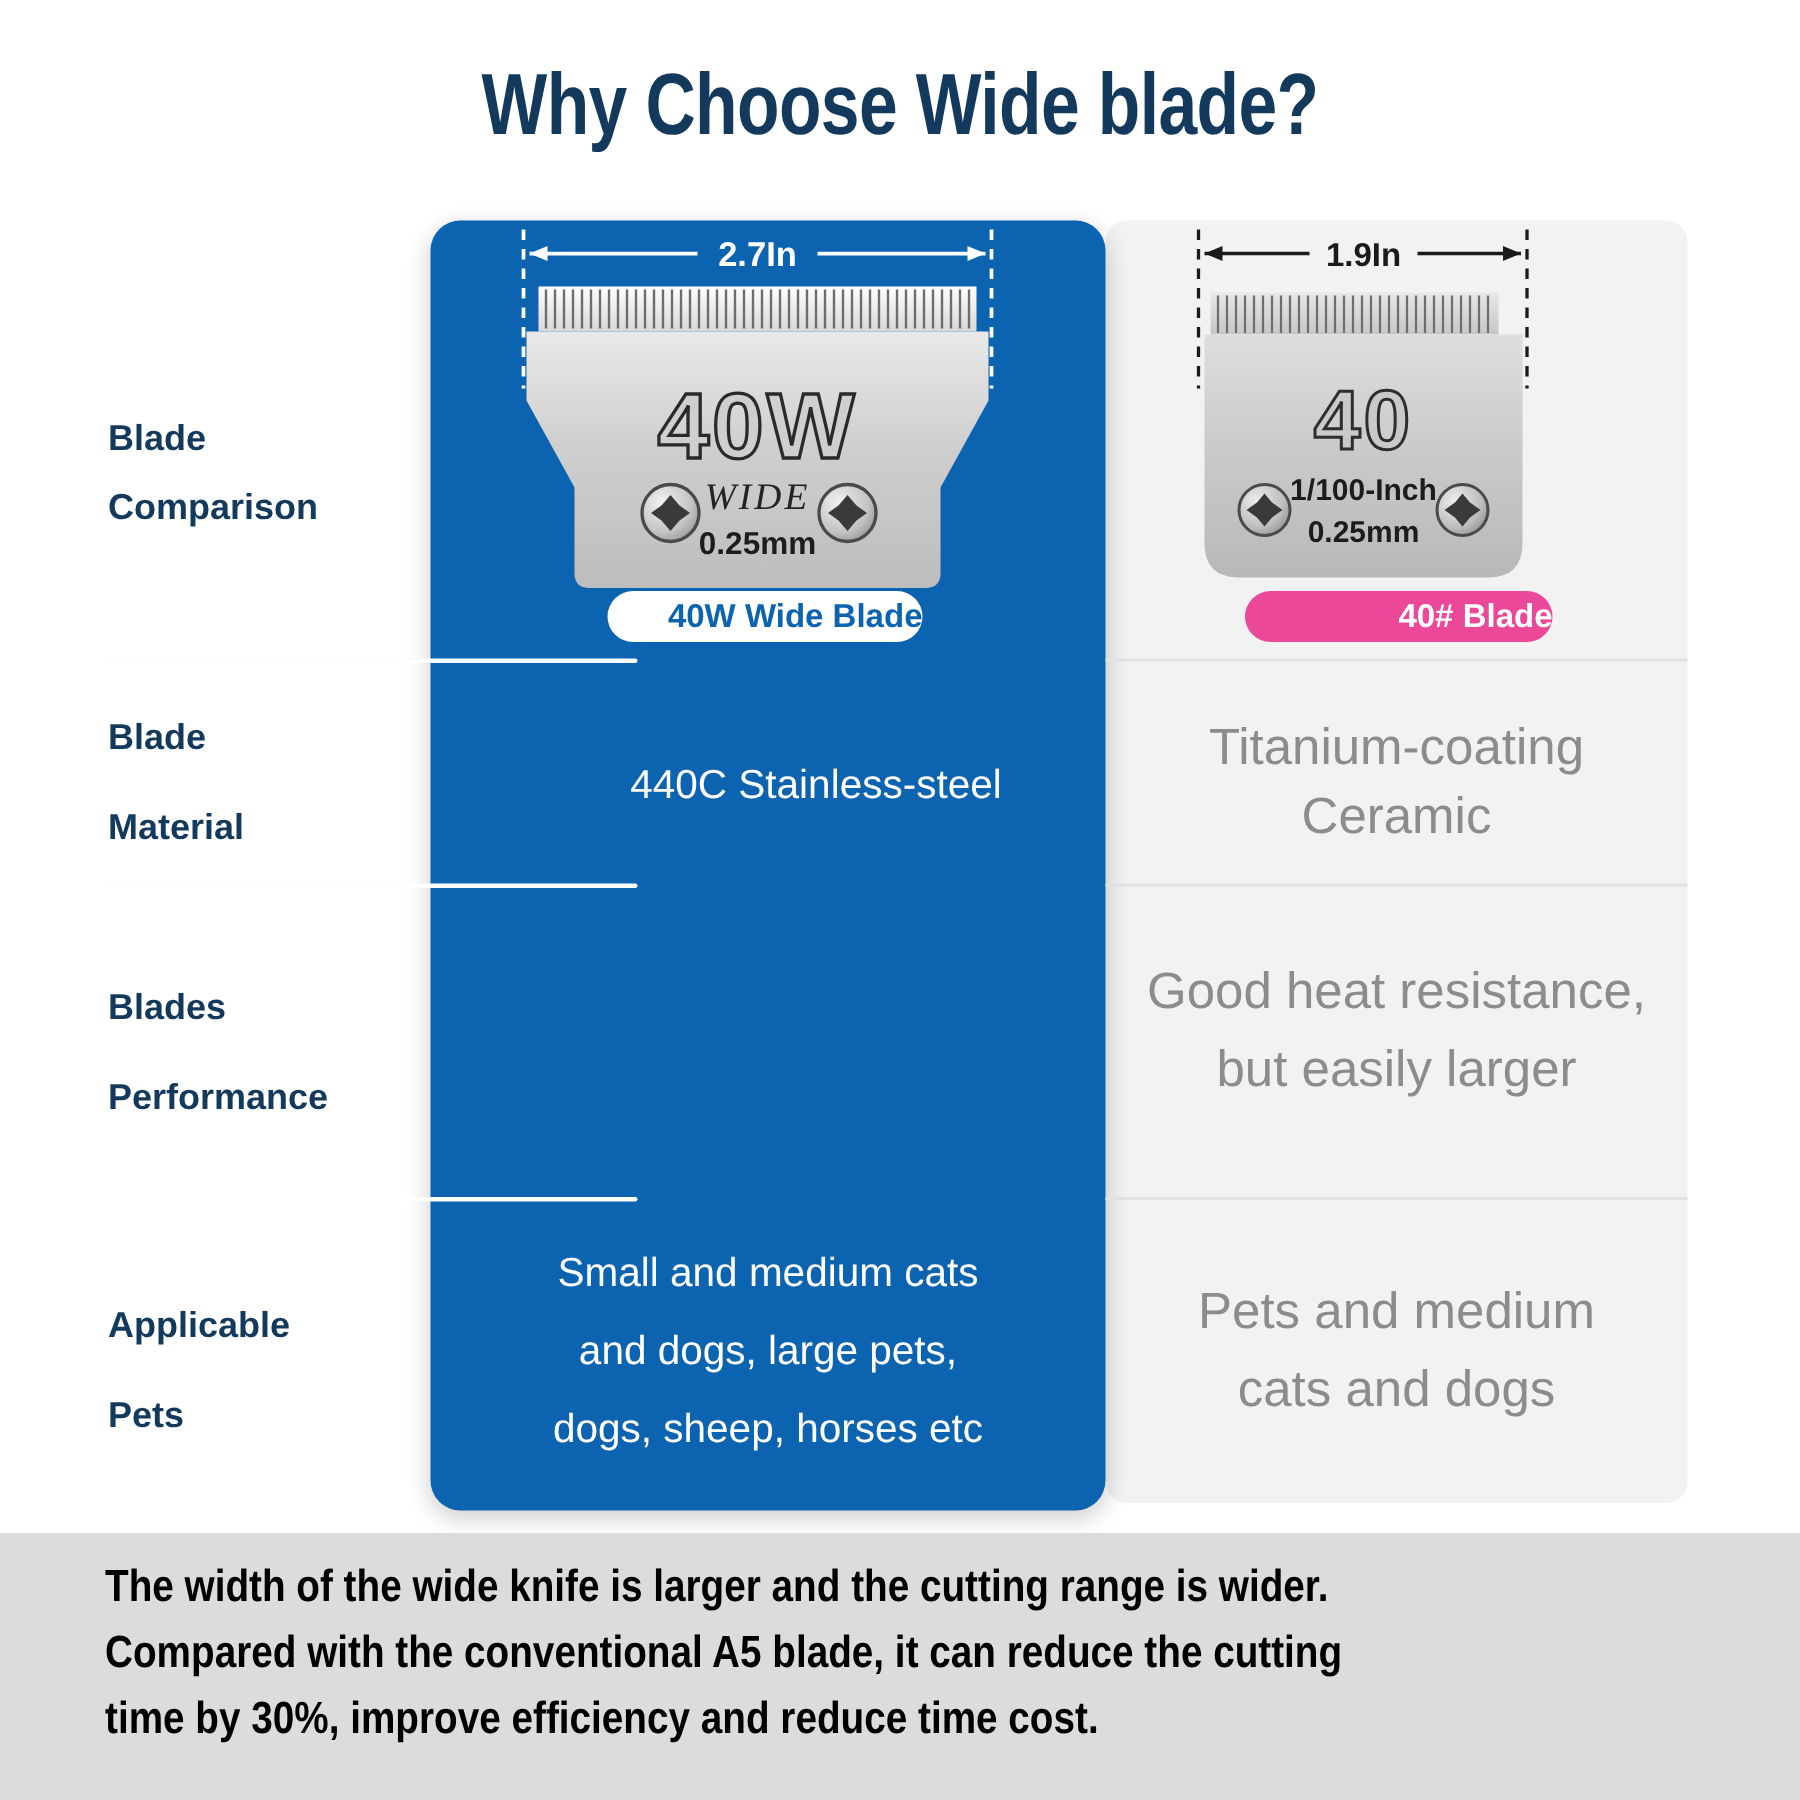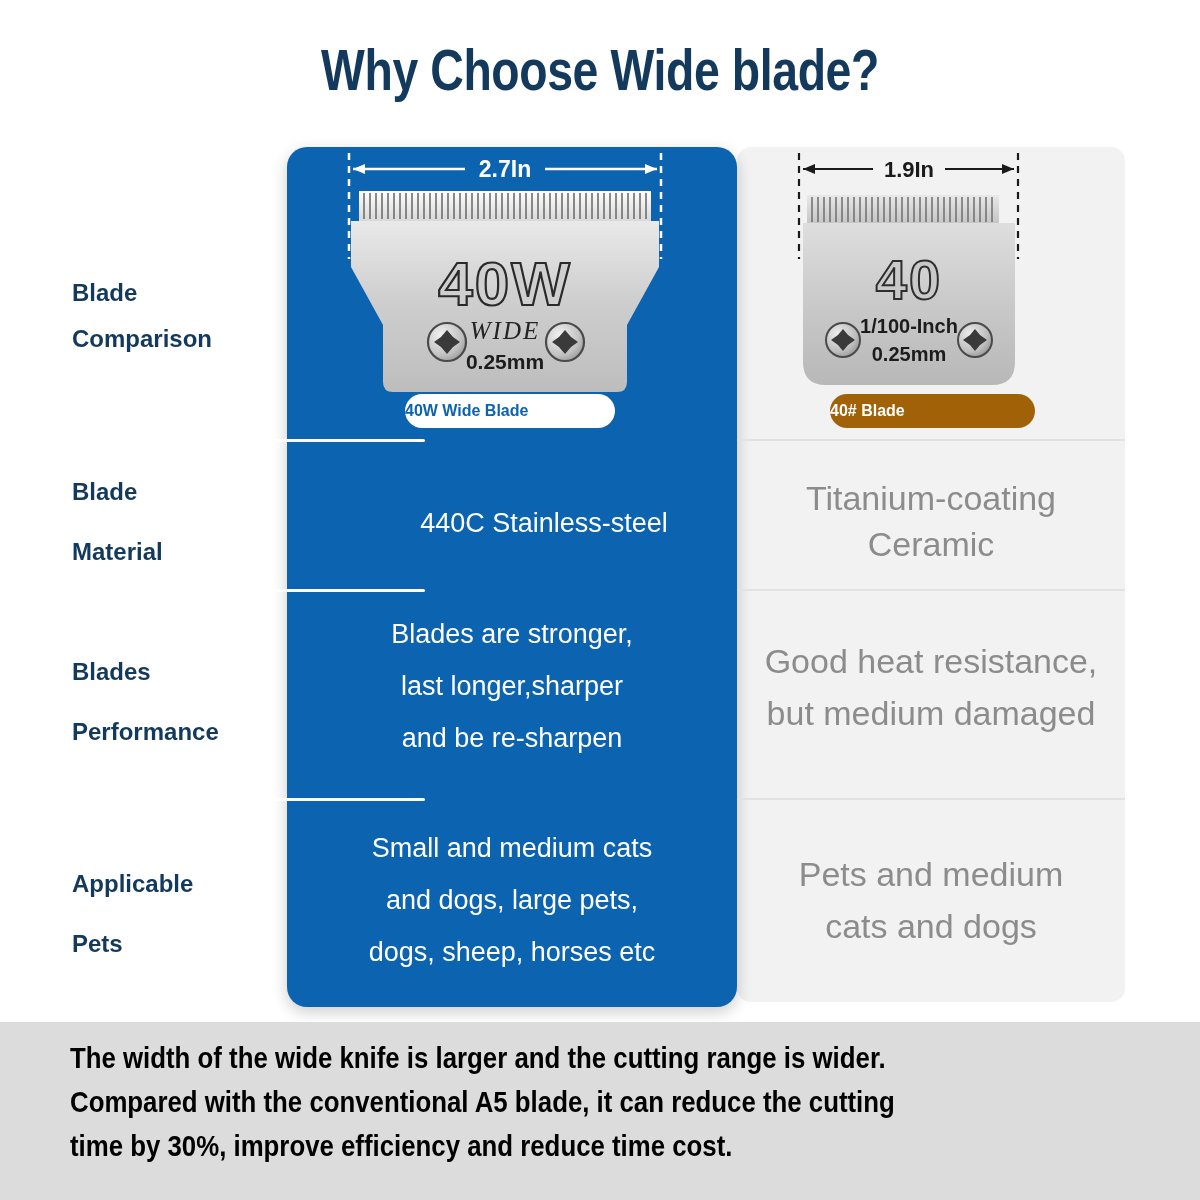--- a/index.html
+++ b/index.html
@@ -59,25 +59,25 @@
     line-height:46px;
   }
   .cell.blue{left:287px;width:450px;color:#ffffff;font-size:27px;}
   .cell.gray{left:737px;width:388px;color:#8c8c8c;font-size:34px;}
 
   
   .blade-wrap{position:absolute;}
 
   
   .badge{
-    position:absolute;text-align:left;border-radius:18px;
-    font-weight:bold;font-size:16px;line-height:34px;height:34px;
+    position:absolute;text-align:right;border-radius:18px;
+    font-weight:bold;font-size:22px;line-height:34px;height:34px;
   }
   .badge.white{background:#ffffff;color:#0c63b0;}
-  .badge.grey{background:#a16207;color:#ffffff;}
+  .badge.grey{background:#ec4899;color:#ffffff;}
 
   
   .caption-band{
     position:absolute;left:0;top:1022px;width:1200px;height:178px;
     background:#dcdcdc;
   }
   .caption{
     position:absolute;left:70px;top:1036px;width:1090px;
     color:#000000;font-weight:bold;font-size:30px;line-height:44px;
     transform:scaleX(0.86);transform-origin:left top;
@@ -302,28 +302,23 @@
   </div>
 
   <div class="divider left" style="top:459px;"></div>
   <div class="divider inblue" style="top:459px;"></div>
   <div class="divider right" style="top:459px;"></div>
 
   <div class="rlabel" style="top:512px;line-height:60px;">
     <div>Blades</div>
     <div>Performance</div>
   </div>
-  <div class="cell blue" style="top:478px;line-height:52px;">
-    <div>Blades are stronger,</div>
-    <div>last longer,sharper</div>
-    <div>and be re-sharpen</div>
-  </div>
   <div class="cell gray" style="top:505px;line-height:52px;">
     <div>Good heat resistance,</div>
-    <div>but medium damaged</div>
+    <div>but easily larger</div>
   </div>
 
   <div class="divider left" style="top:668px;"></div>
   <div class="divider inblue" style="top:668px;"></div>
   <div class="divider right" style="top:668px;"></div>
 
   <div class="rlabel" style="top:724px;line-height:60px;">
     <div>Applicable</div>
     <div>Pets</div>
   </div>

